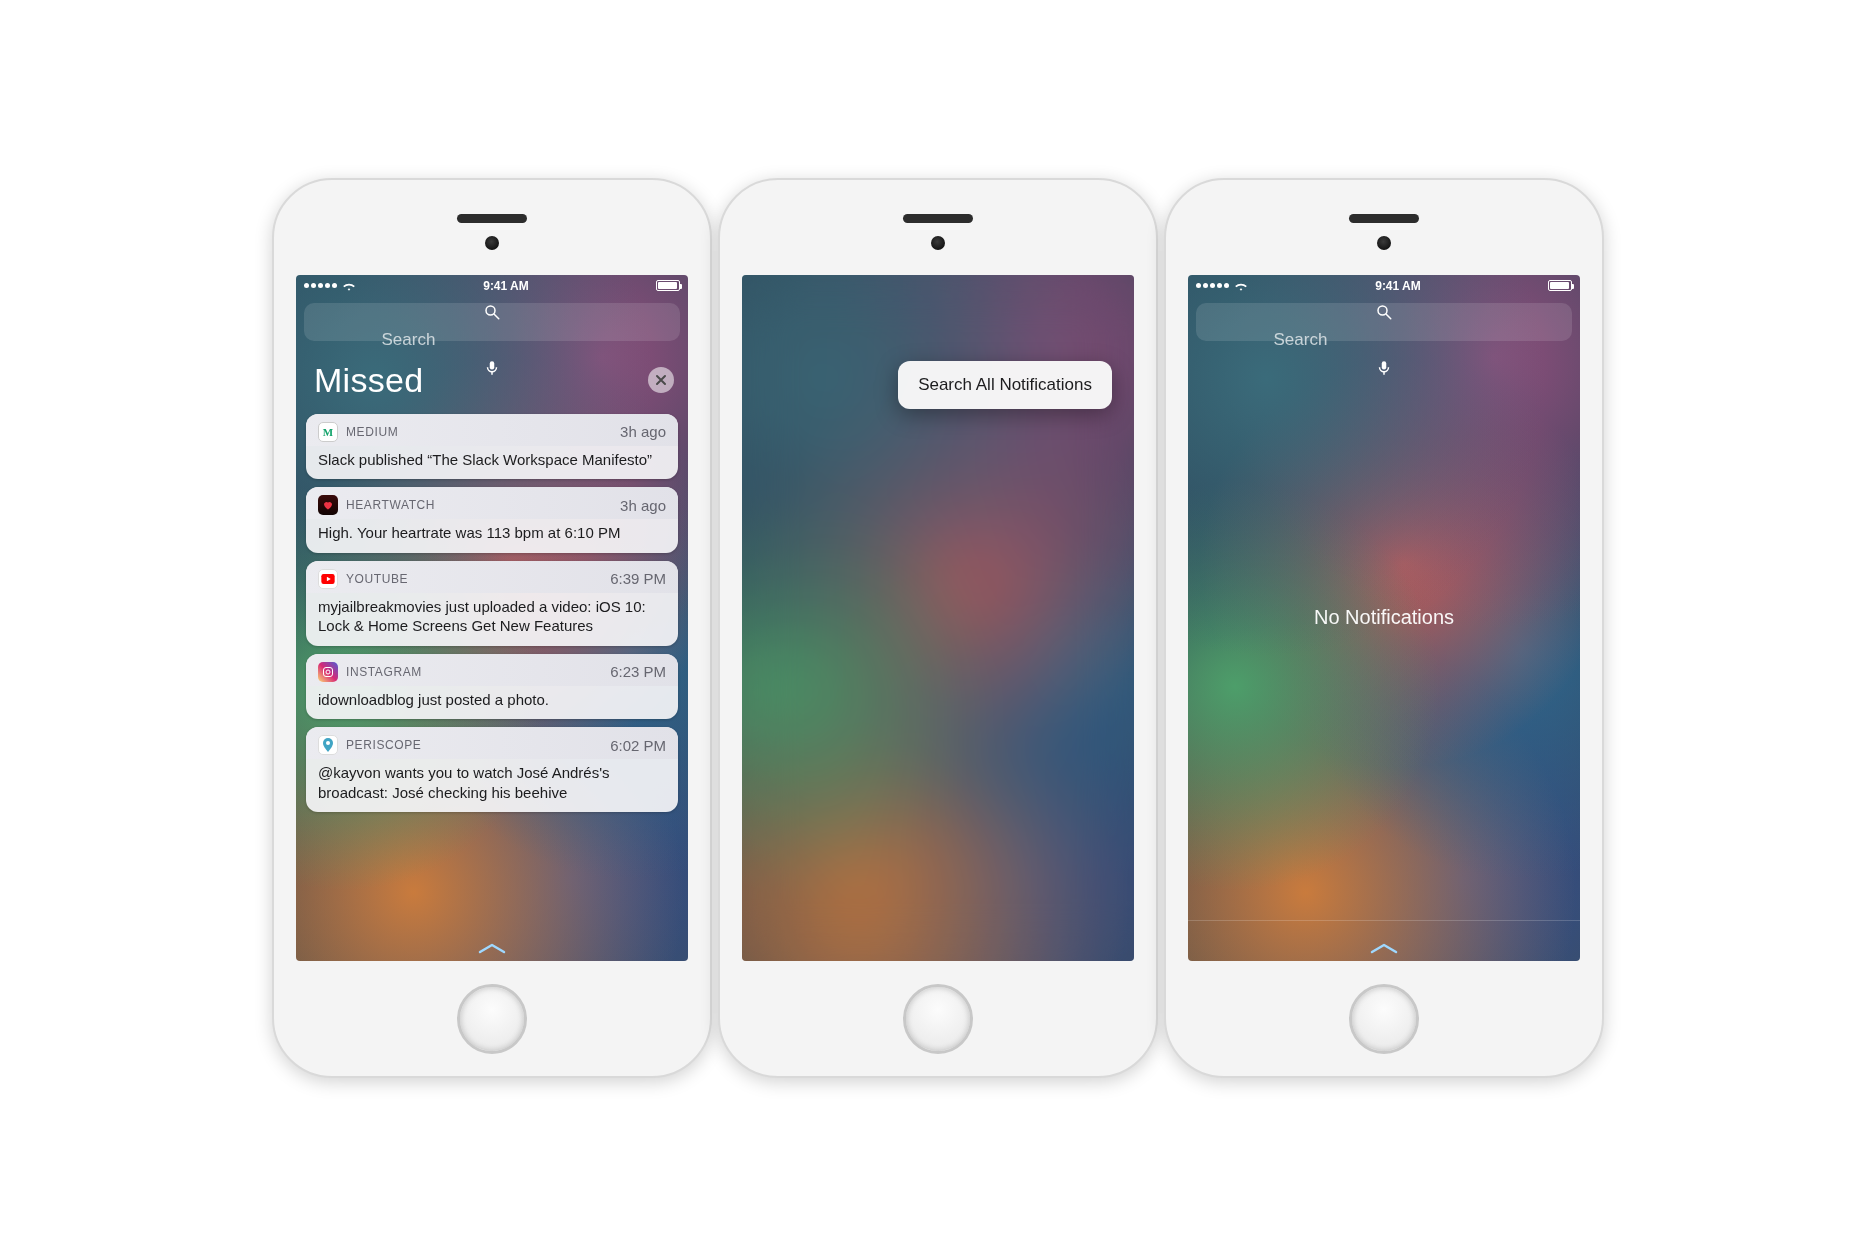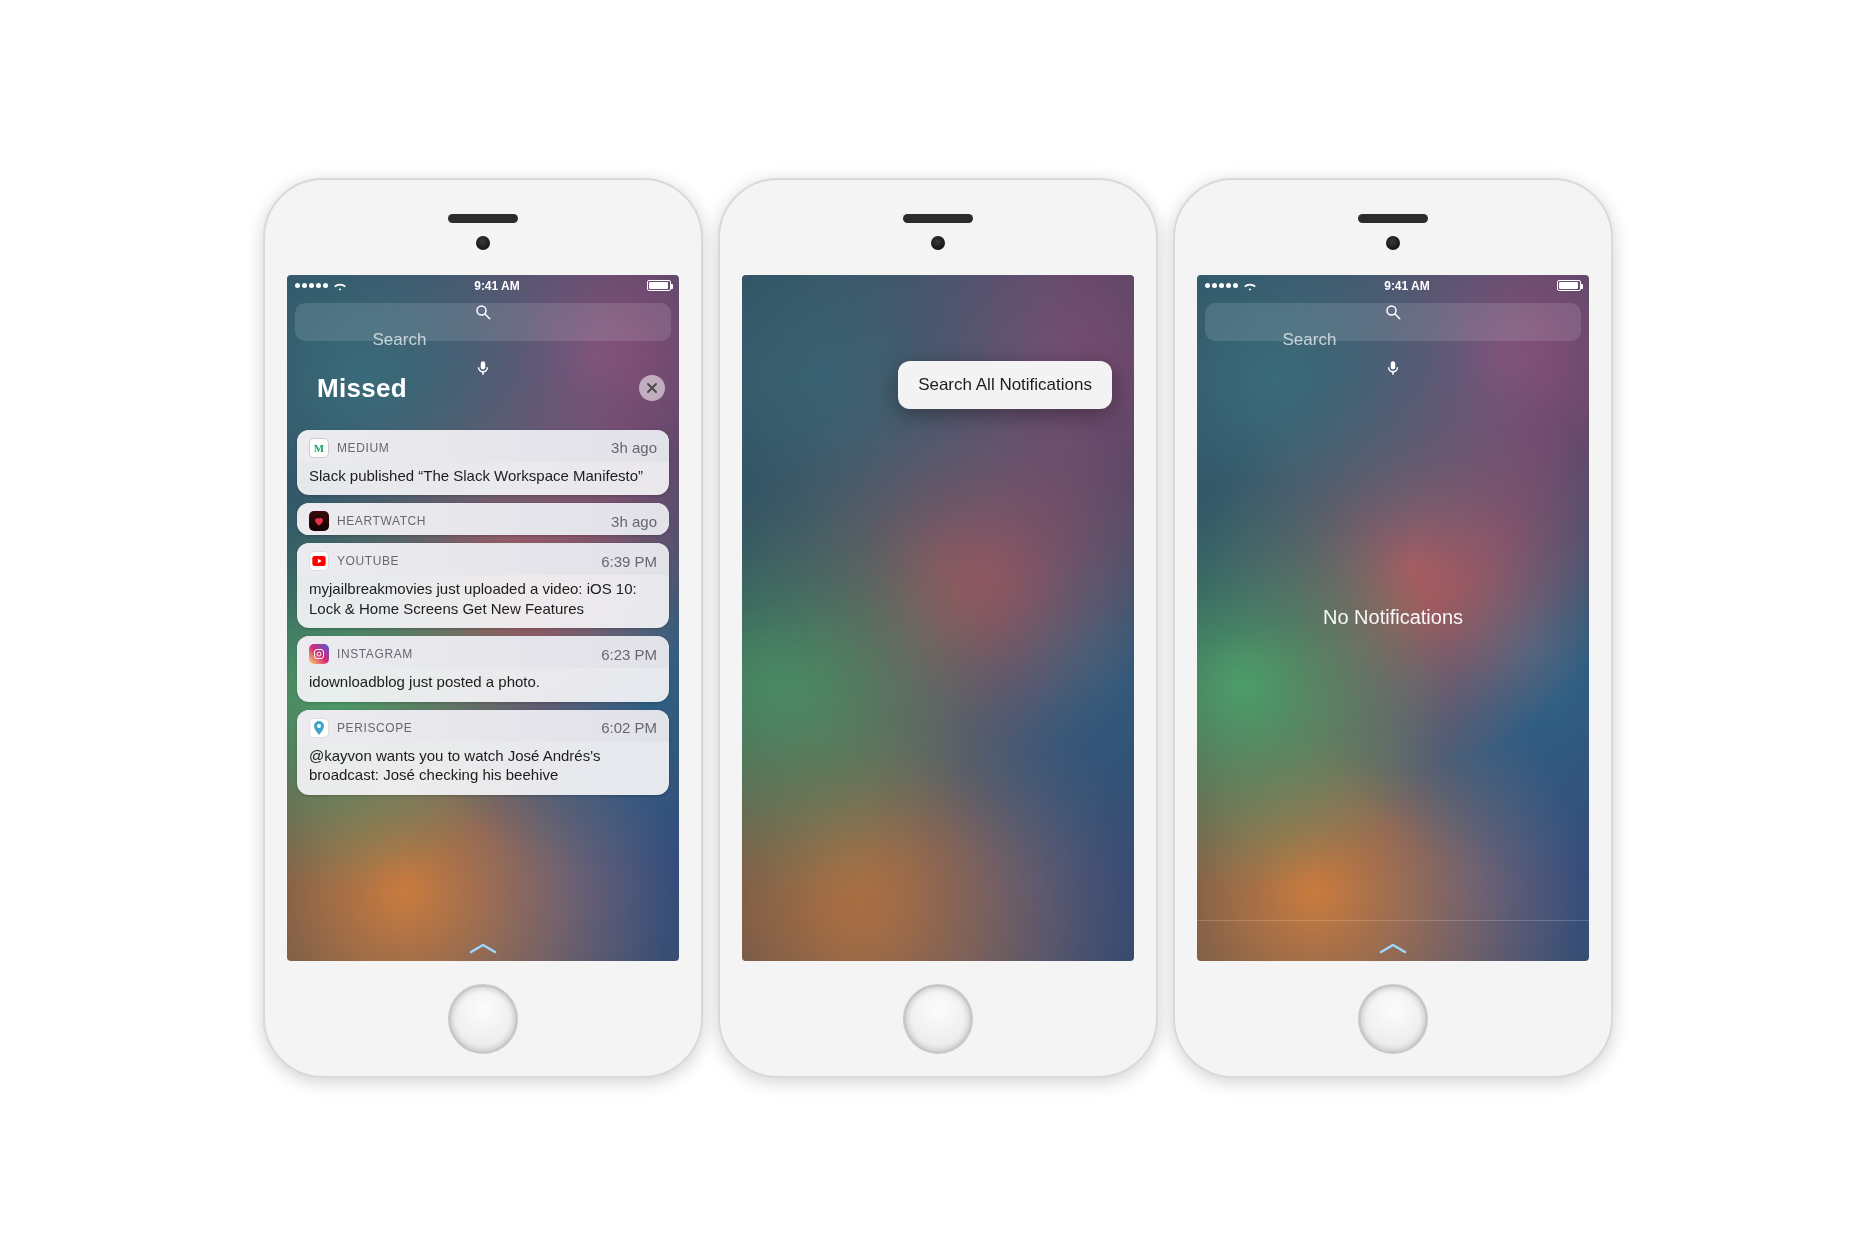--- a/index.html
+++ b/index.html
@@ -21,21 +21,21 @@
     background: #fff;
     font-family: -apple-system, "Helvetica Neue", Helvetica, Arial, sans-serif;
     -webkit-font-smoothing: antialiased;
   }
   .stage {
     width: 100%;
     min-height: 100%;
     display: flex;
     justify-content: center;
     align-items: center;
-    gap: 15px;
+    gap: 6px;
     padding: 42px 10px;
   }
 
   
   .phone {
     width: var(--phone-w);
     height: var(--phone-h);
     background: var(--bezel-color);
     border-radius: 60px;
     border: 2px solid #d9d9d9;
@@ -185,23 +185,23 @@
   
   .section-header {
     position: relative;
     z-index: 5;
     display:flex;
     align-items:center;
     justify-content:space-between;
     padding: 6px 14px 10px;
   }
   .section-header h2 {
-    margin:16px;
-    font-size: 26px;
-    font-weight: 700;
+    margin:4px;
+    font-size: 34px;
+    font-weight: 400;
     color:#fff;
     letter-spacing:0.3px;
   }
   .clear-x {
     width:26px; height:26px;
     border-radius:50%;
     background: rgba(255,255,255,0.55);
     color:#4a4a4a;
     display:flex;
     align-items:center;
@@ -388,20 +388,21 @@
           <div class="card">
             <div class="card-head">
               <div class="app-icon ic-heart">
                 <svg width="12" height="12" viewBox="0 0 24 24">
                   <path fill="#e34" d="M12 21s-8-5-8-11a5 5 0 0 1 8-3 5 5 0 0 1 8 3c0 6-8 11-8 11z"></path>
                 </svg>
               </div>
               <div class="app-name">HEARTWATCH</div>
               <div class="card-time">3h ago</div>
             </div>
+            <div class="card-body">High. Your heartrate was 113 bpm at 6:10 PM</div>
           </div>
           <div class="card">
             <div class="card-head">
               <div class="app-icon ic-youtube">
                 <svg width="14" height="10" viewBox="0 0 24 18">
                   <rect width="24" height="18" rx="4" fill="#f00"></rect>
                   <path fill="#fff" d="M10 5v8l7-4z"></path>
                 </svg>
               </div>
               <div class="app-name">YOUTUBE</div>

